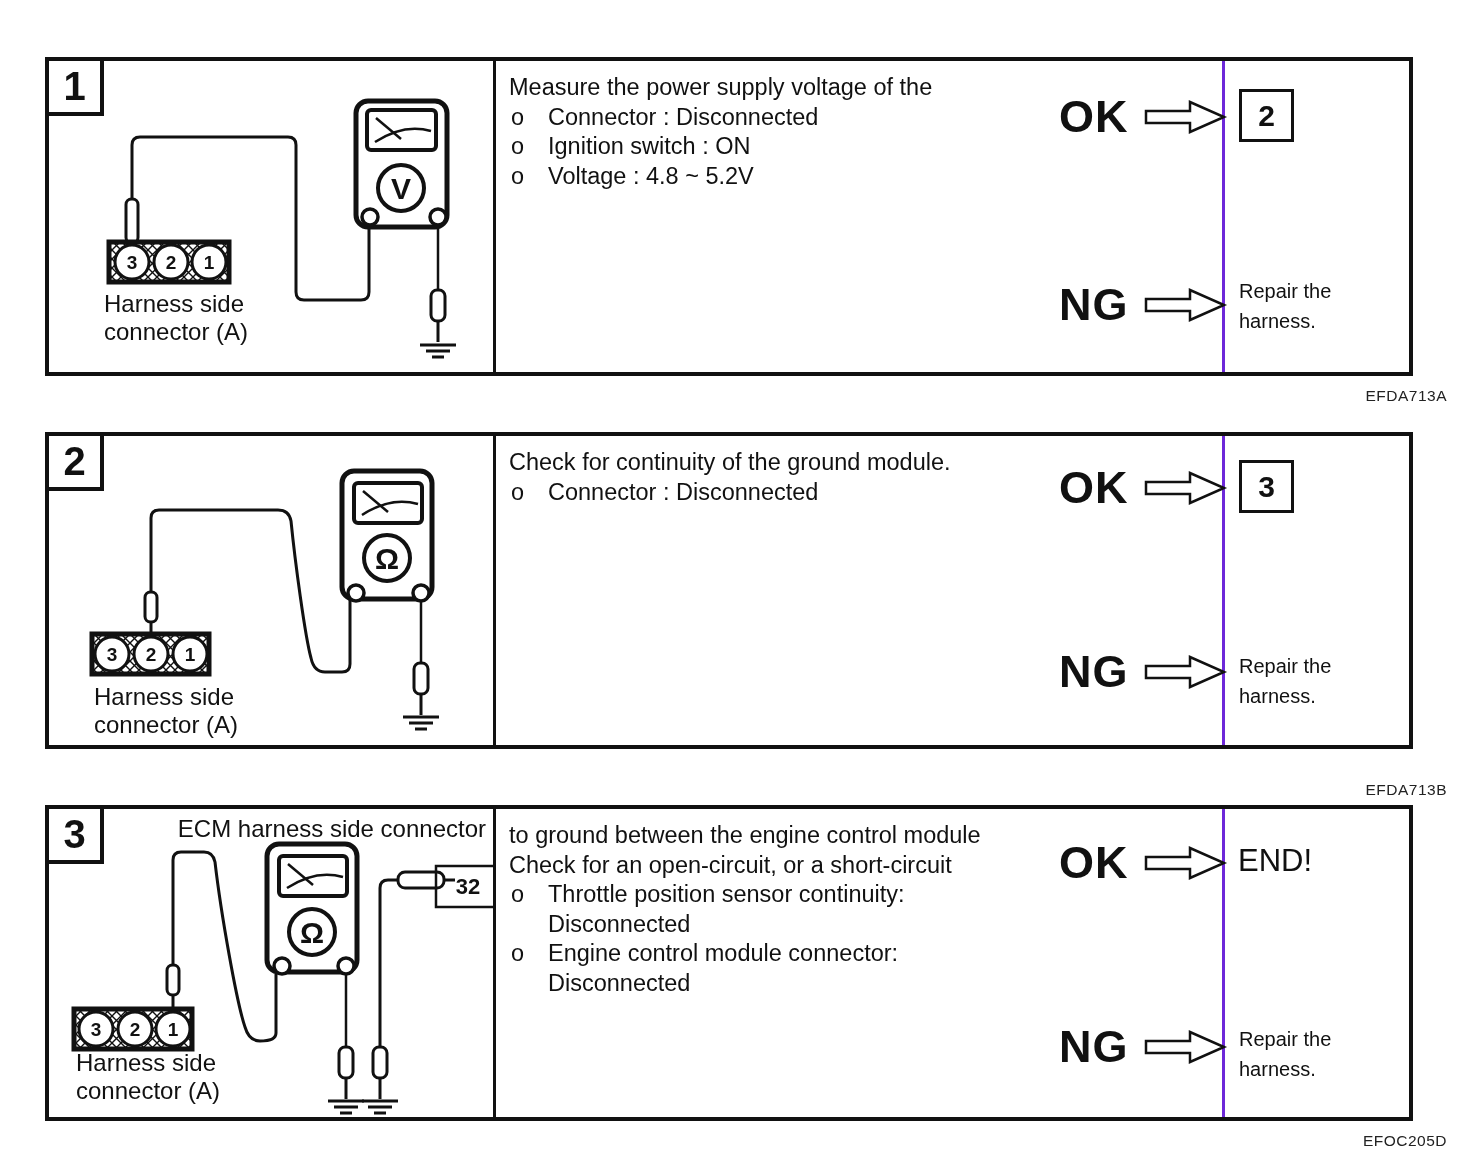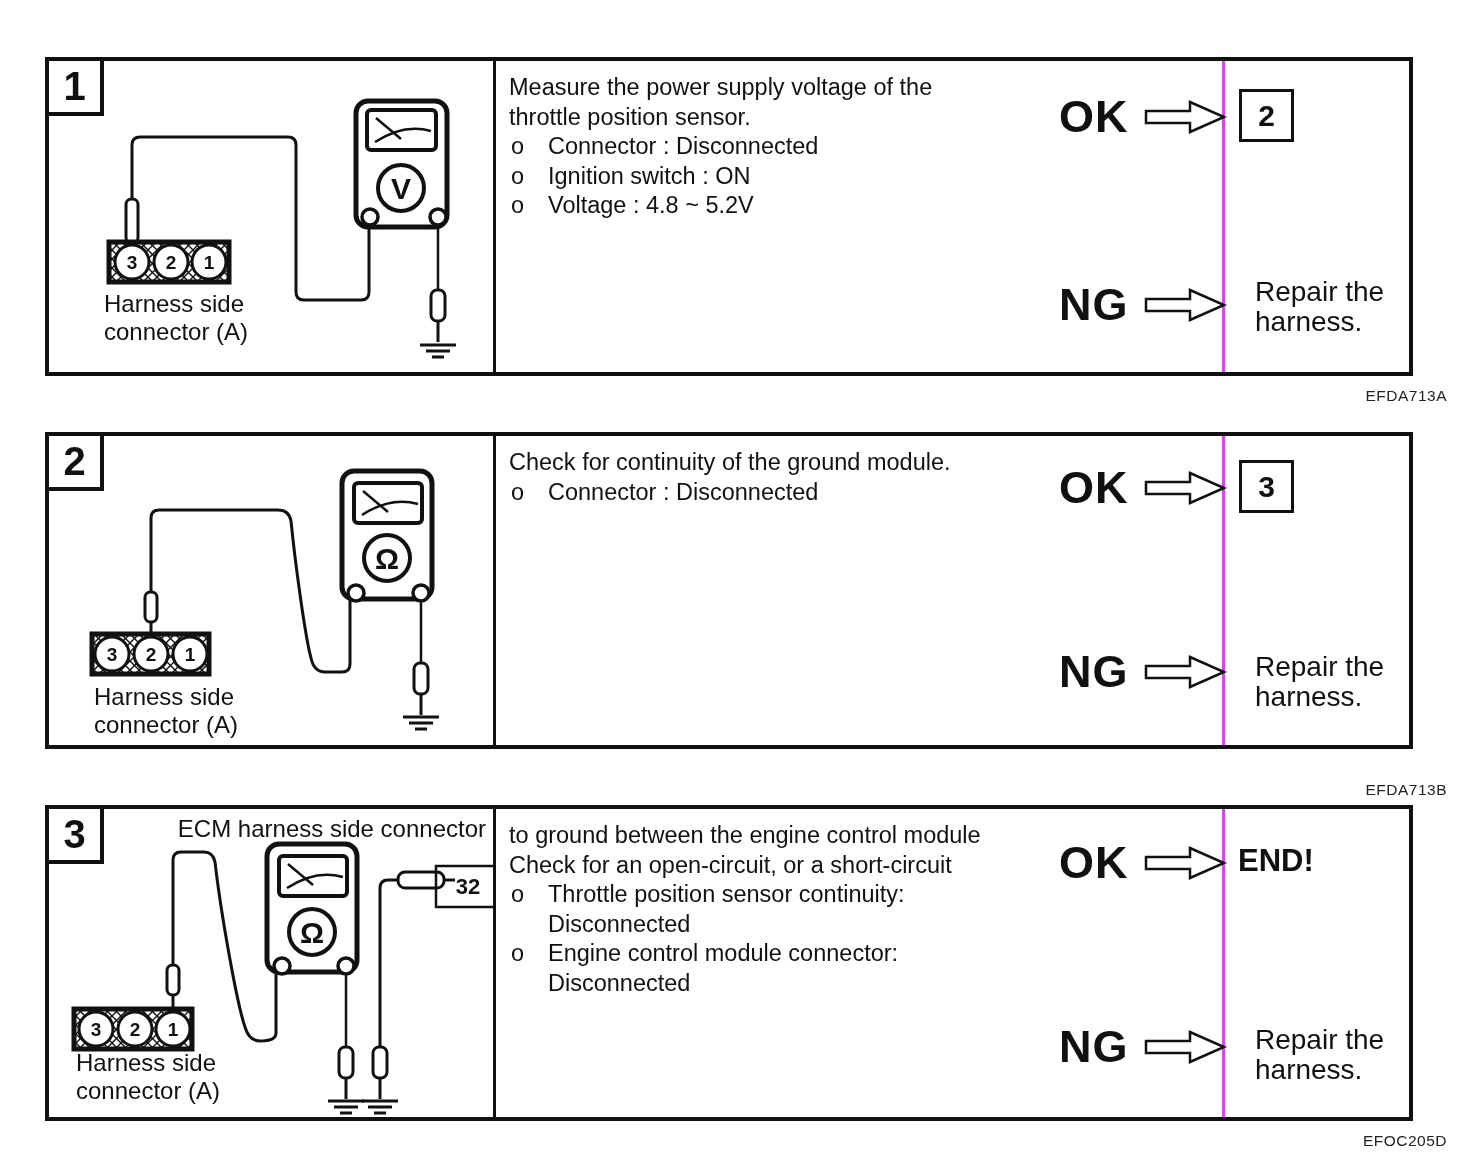--- a/index.html
+++ b/index.html
@@ -23,38 +23,38 @@
   .stepbox {
     position:absolute; left:-4px; top:-4px; width:59px; height:59px;
     border:4px solid #111; background:#fff; box-sizing:border-box;
     display:flex; align-items:center; justify-content:center;
     font-size:40px; font-weight:700; z-index:2;
   }
   .dcell { position:absolute; left:0; top:0; bottom:0; width:444px; border-right:3px solid #111; }
   .dcell svg { position:absolute; left:0; top:0; }
   .tcell {
     position:absolute; left:447px; top:0; bottom:0; width:729px;
-    border-right:3px solid #d946ef; box-sizing:border-box;
+    border-right:3px solid #6d28d9; box-sizing:border-box;
     padding:12px 0 0 13px; font-size:23.5px; line-height:29.5px;
   }
   .desc-line { white-space:nowrap; }
   .bullet { display:flex; }
   .bmark { width:37px; flex:none; padding-left:2px; }
   .okng { position:absolute; display:flex; align-items:center; z-index:1; }
   .okng .lbl { font-size:45px; font-weight:700; letter-spacing:1px; }
   .okng svg { margin-left:15px; display:block; }
   .rcell { position:absolute; left:1180px; top:0; right:0; bottom:0; }
   .nextbox {
     position:absolute; left:10px; width:55px; height:53px;
     border:3px solid #111; box-sizing:border-box; background:#fff;
     display:flex; align-items:center; justify-content:center;
     font-size:30px; font-weight:700;
   }
-  .endlbl { position:absolute; left:9px; top:34px; font-size:31px; font-weight:700; }
-  .repair { position:absolute; left:26px; top:216px; width:150px; font-size:28px; line-height:29.5px; }
+  .endlbl { position:absolute; left:9px; top:34px; font-size:31px; font-weight:400; }
+  .repair { position:absolute; left:10px; top:216px; width:150px; font-size:20px; line-height:29.5px; }
   .refcode { position:absolute; right:25px; font-size:15.5px; letter-spacing:0.5px; color:#222;padding-left:7px; }
   #ref1 { top:387px; } #ref2 { top:757px;margin-top:24px; } #ref3 { top:1132px; }
   svg text { fill:#111; font-family:"Liberation Sans", sans-serif; }
   svg path, svg rect, svg circle { stroke:#111; }
 </style>
 </head>
 <body>
 
 <div class="page">
 
@@ -101,21 +101,20 @@
           <text x="122" y="208" font-size="19" font-weight="600" text-anchor="middle">2</text>
           <text x="160" y="208" font-size="19" font-weight="600" text-anchor="middle">1</text>
         </g>
         <text x="55" y="251" font-size="24">Harness side</text>
         <text x="55" y="279" font-size="24">connector (A)</text>
       </svg>
     </div>
 
     <div class="tcell">
       <div class="desc-line">Measure the power supply voltage of the</div>
-      <div class="desc-line">throttle position sensor.</div>
       <div class="bullet">
         <span class="bmark">o</span>
         <span>Connector : Disconnected</span>
       </div>
       <div class="bullet">
         <span class="bmark">o</span>
         <span>Ignition switch : ON</span>
       </div>
       <div class="bullet">
         <span class="bmark">o</span>

